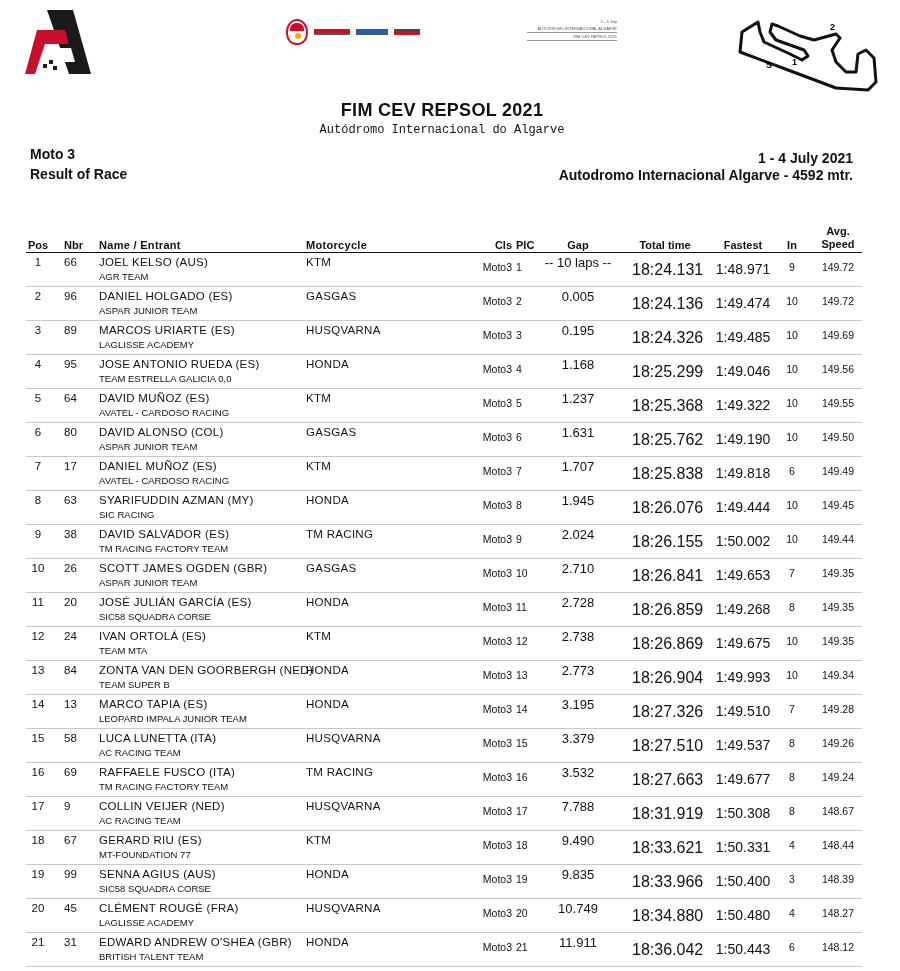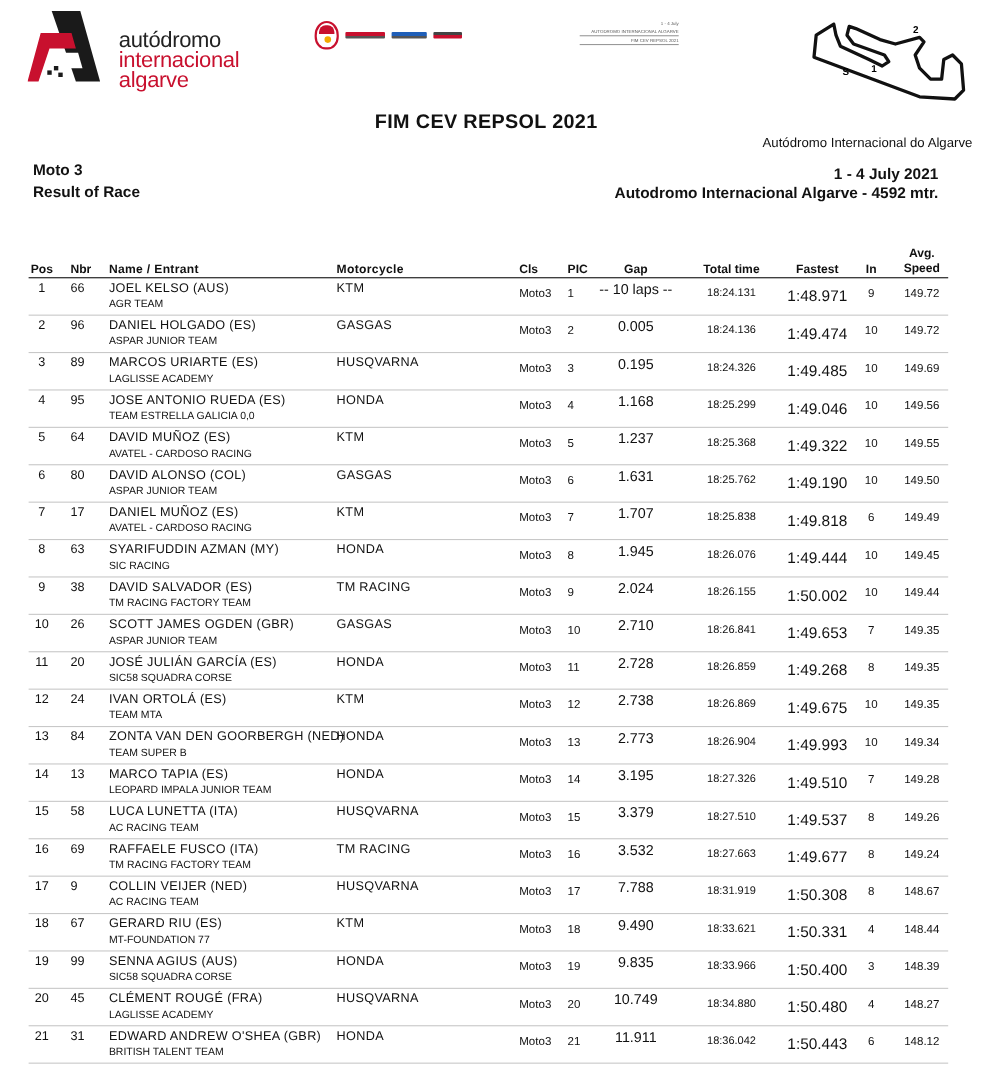--- a/index.html
+++ b/index.html
@@ -21,64 +21,59 @@
   .sp.moto2 { width: 32px; background: linear-gradient(#1f5fb8 60%, #555 60%); }
   .sp.talent { width: 26px; background: linear-gradient(#444 40%, #c8102e 40%); }
 
   .event-mini { position: absolute; left: 527px; top: 18px; width: 90px; font-size: 4px; color: #555; text-align: right; line-height: 7px; }
   .event-mini div { border-bottom: 1px solid #999; }
   .event-mini div:first-child { border-bottom: none; }
 
   .track-map { position: absolute; left: 728px; top: 10px; width: 150px; height: 82px; }
 
   .title { position: absolute; top: 100px; left: 0; width: 884px; text-align: center; font-size: 18px; font-weight: bold; letter-spacing: 0.3px; }
-  .subtitle { position: absolute; top: 123px; left: 0; width: 884px; text-align: right; font-size: 12px; }
+  .subtitle { position: absolute; top: 123px; left: 0; width: 884px; text-align: center; font-size: 12px; font-family: Liberation Mono, monospace; }
 
   .cat { position: absolute; left: 30px; top: 146px; font-size: 14px; font-weight: bold; }
   .resulttype { position: absolute; left: 30px; top: 166px; font-size: 14px; font-weight: bold; }
   .dates { position: absolute; right: 47px; top: 150px; font-size: 14px; font-weight: bold; text-align: right; }
   .venue { position: absolute; right: 47px; top: 167px; font-size: 14px; font-weight: bold; text-align: right; }
 
   .tbl { position: absolute; left: 26px; top: 222px; width: 836px; }
   .hdr { position: relative; height: 30px; border-bottom: 1.5px solid #111; font-size: 11px; font-weight: bold; }
   .hdr span { position: absolute; bottom: 1px; }
   .row { position: relative; height: 33px; border-bottom: 1px solid #c8c8c8; font-size: 11.5px; }
   .row span { position: absolute; white-space: nowrap; }
   .c-pos { left: 0; width: 24px; text-align: center; top: 3px; }
   .c-nbr { left: 38px; top: 3px; }
   .c-name { left: 73px; top: 3px; letter-spacing: 0.3px; }
   .c-team { left: 73px; top: 18px; font-size: 9.5px; }
   .c-moto { left: 280px; top: 3px; letter-spacing: 0.3px; }
-  .c-cls { left: 446px; width: 40px; text-align: left; top: 8px; font-size: 10.5px; }
+  .c-cls { left: 446px; width: 40px; text-align: right; top: 8px; font-size: 10.5px; }
   .c-pic { left: 490px; width: 18px; text-align: left; top: 8px; font-size: 10.5px; }
   .c-gap { left: 510px; width: 84px; text-align: center; top: 2px; font-size: 13px; }
-  .c-total { left: 606px; width: 66px; text-align: center; top: 8px; font-size: 10px; }
+  .c-total { left: 606px; width: 66px; text-align: center; top: 8px; font-size: 16px; }
   .c-fast { left: 686px; width: 62px; text-align: center; top: 8px; font-size: 14px; }
   .c-in { left: 754px; width: 24px; text-align: center; top: 8px; font-size: 10.5px; }
   .c-spd { left: 790px; width: 44px; text-align: center; top: 8px; font-size: 10.5px; }
   .hdr .c-pos, .hdr .c-nbr, .hdr .c-name, .hdr .c-moto, .hdr .c-cls, .hdr .c-pic, .hdr .c-gap, .hdr .c-total, .hdr .c-fast, .hdr .c-in, .hdr .c-spd { top: auto; font-size: 11px; }
   .hdr .c-spd { line-height: 13px; }
 </style>
 </head>
 <body>
 
 <div class="logo-aia">
   <svg class="mark" viewBox="0 0 68 68">
     <polygon points="22,2 48,2 66,66 44,66" fill="#1a1a1a"></polygon>
     <polygon points="12,22 40,22 44,36 20,36 10,66 0,66" fill="#c8102e"></polygon>
     <polygon points="24,40 46,40 50,54 20,54" fill="#ffffff"></polygon>
     <rect x="18" y="56" width="4" height="4" fill="#1a1a1a"></rect>
     <rect x="24" y="52" width="4" height="4" fill="#1a1a1a"></rect>
     <rect x="28" y="58" width="4" height="4" fill="#1a1a1a"></rect>
   </svg>
-  <div class="txt">
-    <span class="l1">autódromo</span>
-    <span class="l2">internacional</span>
-    <span class="l3">algarve</span>
-  </div>
 </div>
 
 <div class="sponsors">
   <div class="cev-badge"></div>
   <div class="sp moto1"></div>
   <div class="sp moto2"></div>
   <div class="sp talent"></div>
 </div>
 
 <div class="event-mini">

